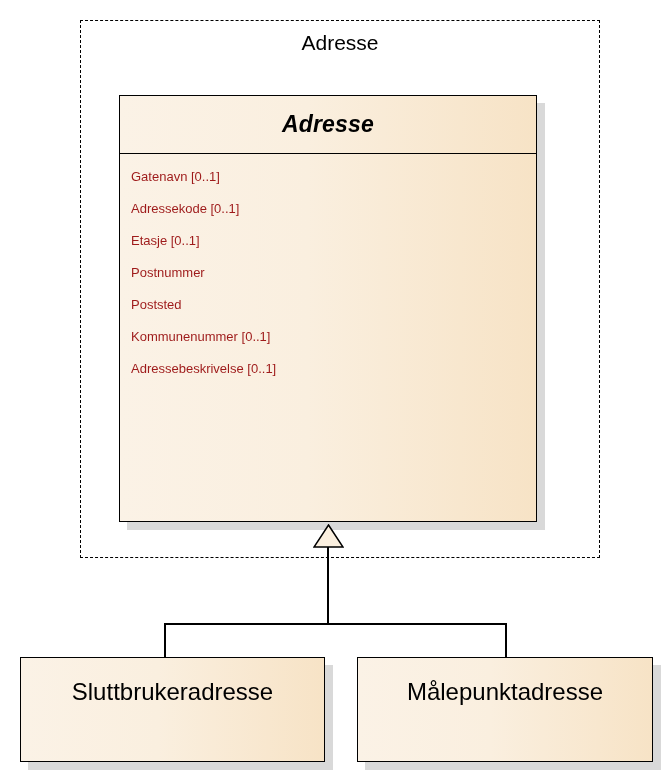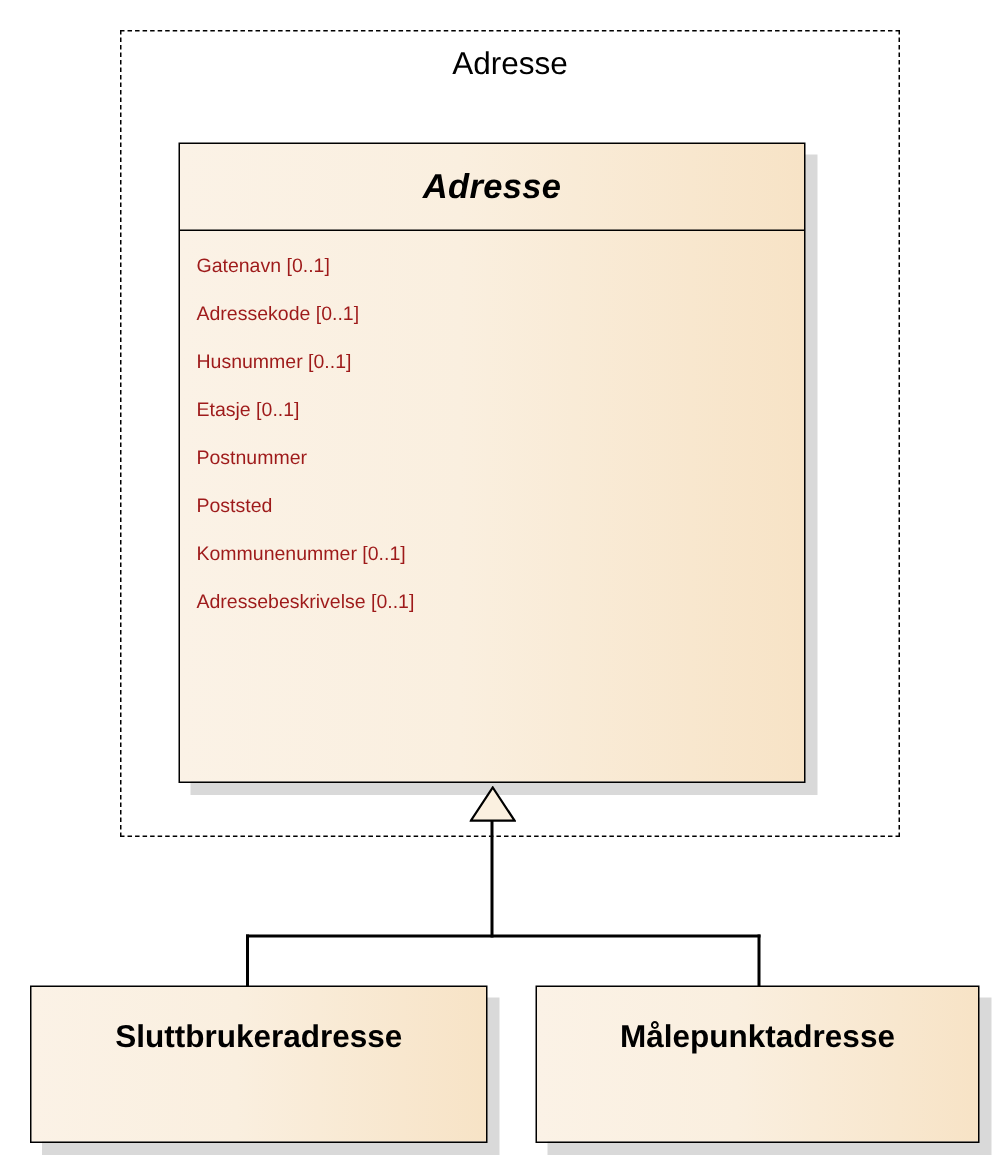--- a/index.html
+++ b/index.html
@@ -142,22 +142,22 @@
   }
   .sub-box {
     position: absolute;
     box-sizing: border-box;
     border: 1.5px solid #000000;
     background: linear-gradient(to right, #fbf2e6 0%, #faefdf 45%, #f7e3c6 100%);
     overflow: hidden;
   }
   .sub-title {
     text-align: center;
-    font-size: 21px;
-    font-weight: bold;
+    font-size: 24px;
+    font-weight: normal;
     color: #000000;
     line-height: 26px;
     padding-top: 21px;
     white-space: nowrap;
   }
 
   .sub-shadow-left  { left: 28px;  top: 665px; width: 305px; height: 105px; }
   .sub-box-left     { left: 20px;  top: 657px; width: 305px; height: 105px; }
   .sub-shadow-right { left: 365px; top: 665px; width: 296px; height: 105px; }
   .sub-box-right    { left: 357px; top: 657px; width: 296px; height: 105px; }
@@ -171,21 +171,20 @@
   <div class="package-label">Adresse</div>
 
   <div class="class-shadow"></div>
   <div class="class-box">
     <div class="class-header">
       <span class="class-title">Adresse</span>
     </div>
     <div class="attr-list">
       <div class="attr-row">Gatenavn [0..1]</div>
       <div class="attr-row">Adressekode [0..1]</div>
-      <div class="attr-row">Husnummer [0..1]</div>
       <div class="attr-row">Etasje [0..1]</div>
       <div class="attr-row">Postnummer</div>
       <div class="attr-row">Poststed</div>
       <div class="attr-row">Kommunenummer [0..1]</div>
       <div class="attr-row">Adressebeskrivelse [0..1]</div>
     </div>
   </div>
 
   <svg class="gen-triangle" viewBox="0 0 31 24">
     <polygon points="15.5,1 30,23 1,23" fill="#fbf0e0" stroke="#000000" stroke-width="1.5" stroke-linejoin="miter"></polygon>

